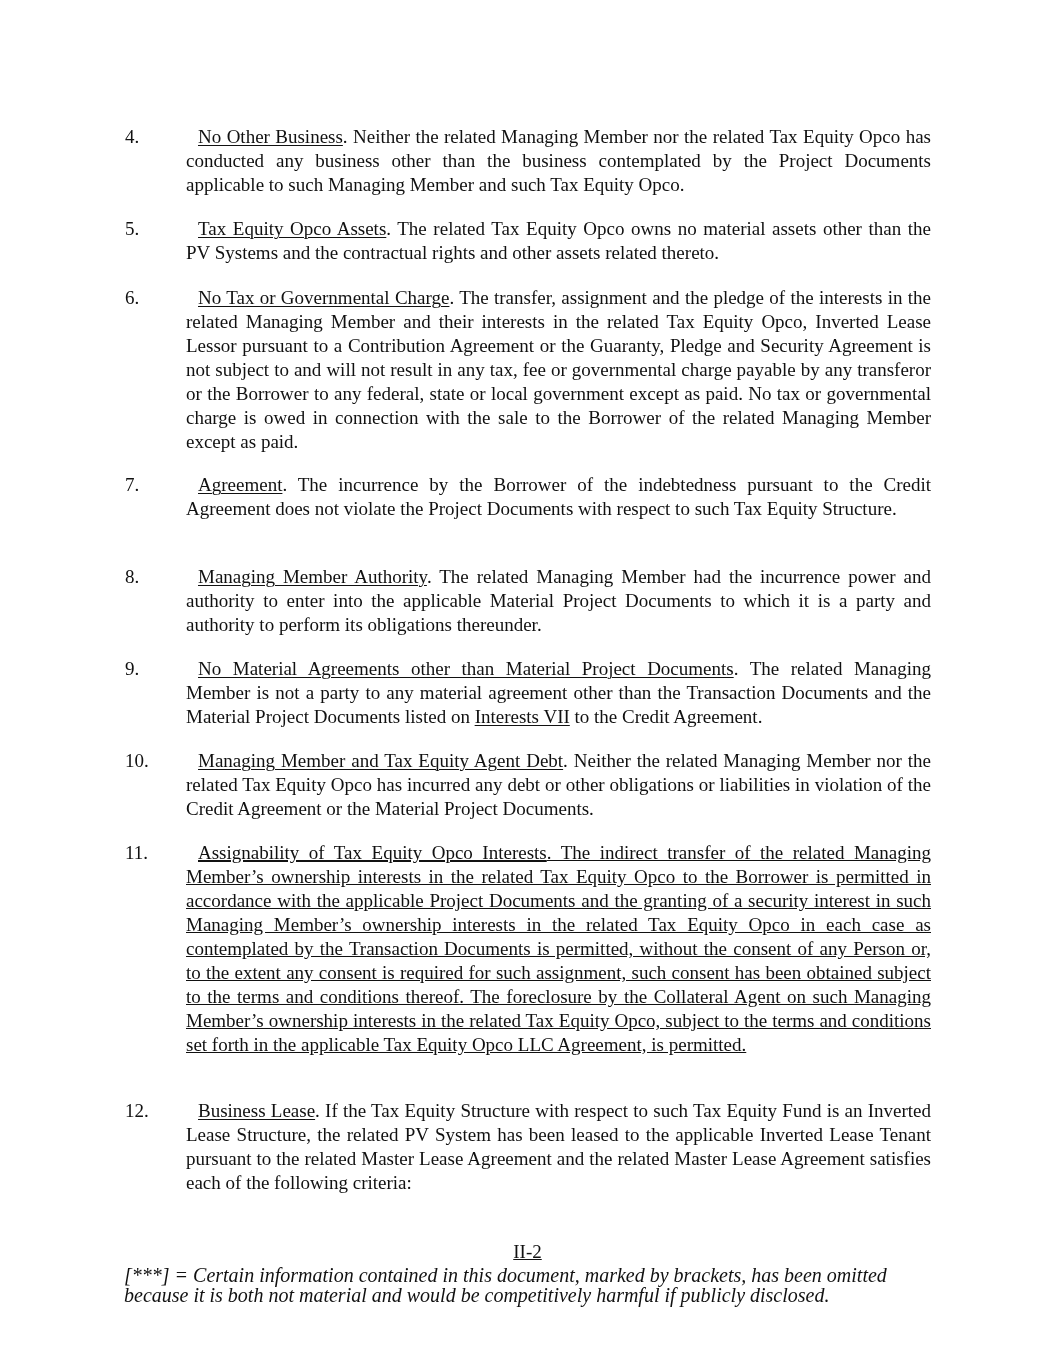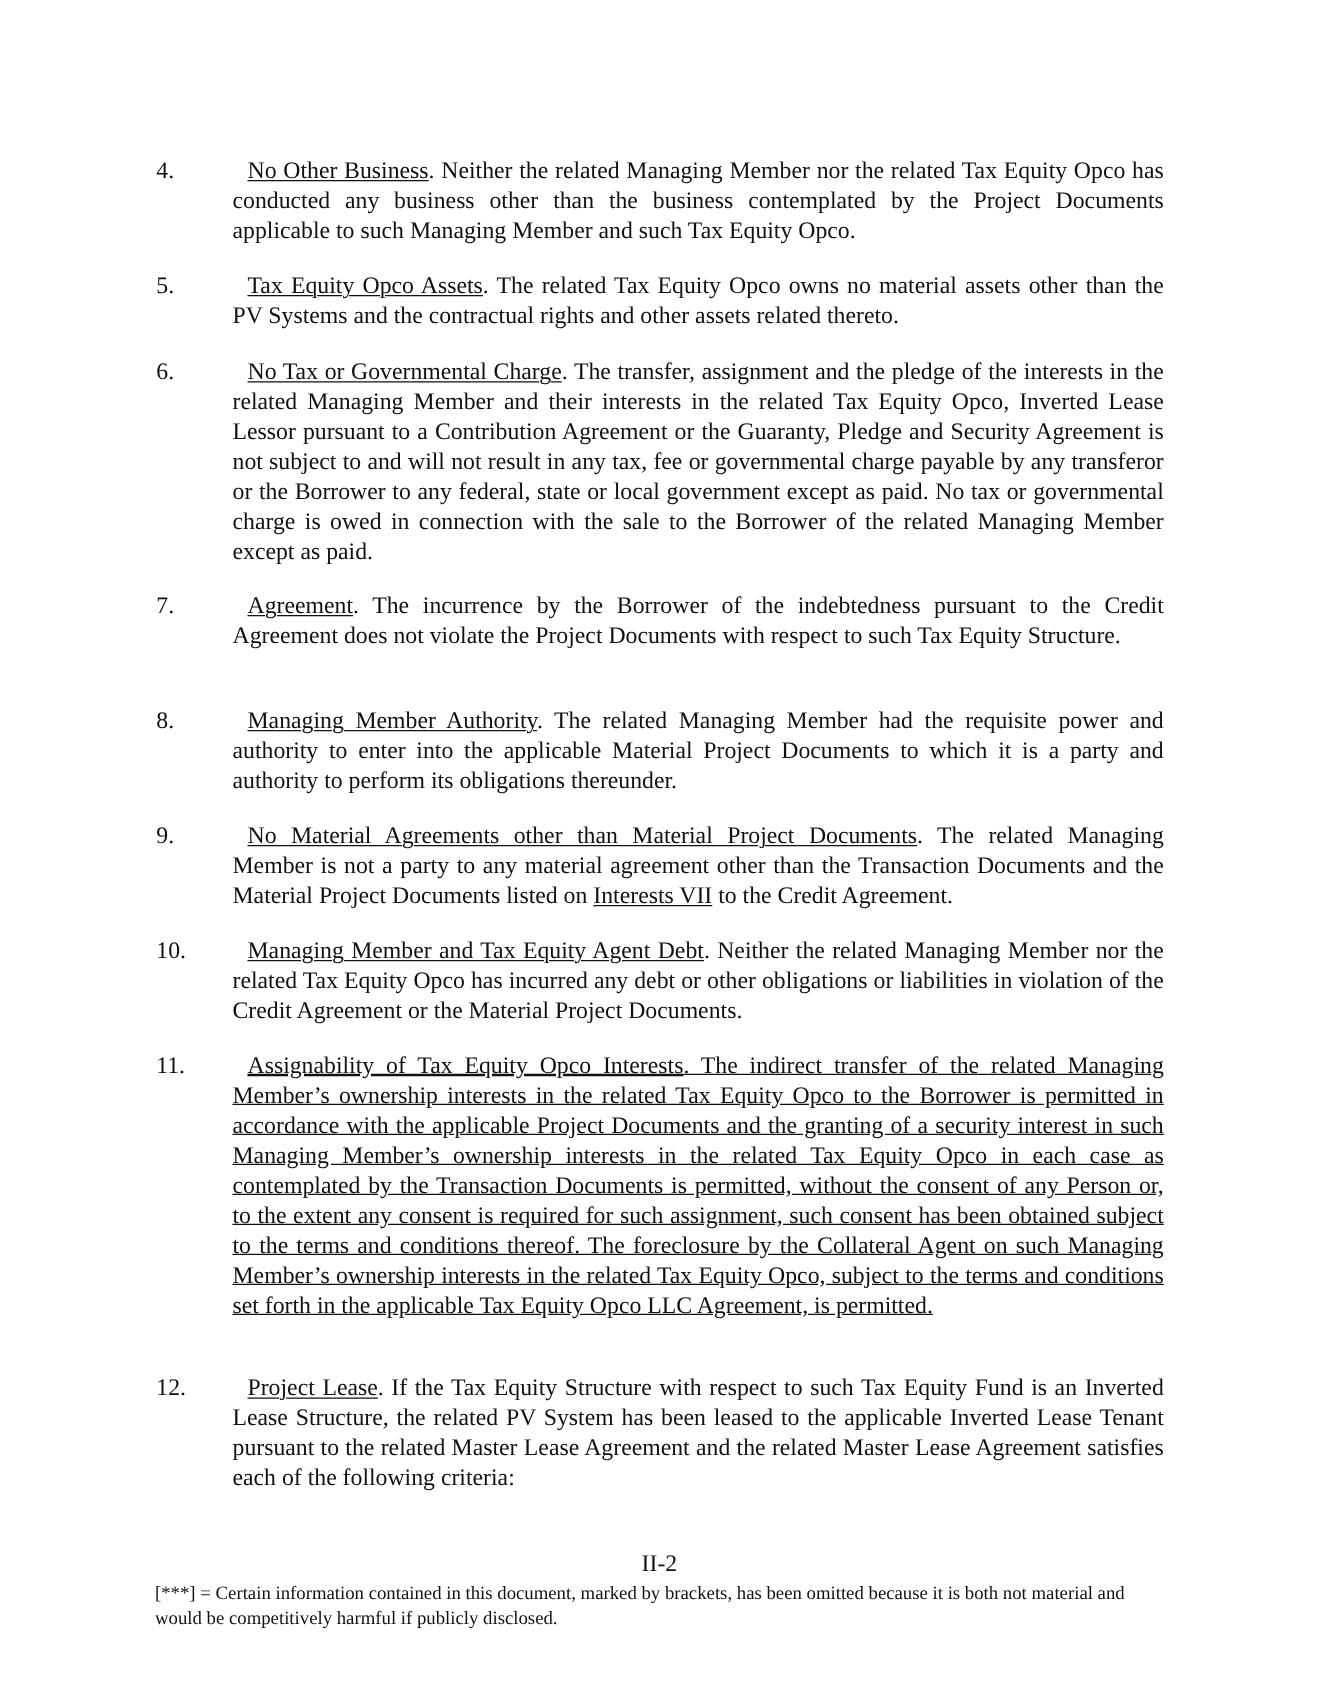--- a/index.html
+++ b/index.html
@@ -52,28 +52,30 @@
       text-decoration-thickness: 1px;
     }
     .page-number {
       position: absolute;
       top: 1241px;
       left: 0;
       width: 1055px;
       text-align: center;
       font-size: 19px;
       line-height: 22px;
+      text-decoration: underline;
     }
     .footnote {
       position: absolute;
       top: 1265px;
       left: 124px;
       width: 810px;
-      font-size: 15px;
+      font-size: 20px;
       line-height: 20px;
+      font-style: italic;
     }
   </style>
 </head>
 <body>
 
 <div class="page">
 
   <div class="section" style="top:125px;">
     <span class="num">4.</span>
     <div class="body"><span class="heading">No Other Business</span><span>.  Neither the related Managing Member nor the related Tax Equity Opco has conducted any business other than the business contemplated by the Project Documents applicable to such Managing Member and such Tax Equity Opco.</span></div>
@@ -89,40 +91,40 @@
     <div class="body"><span class="heading">No Tax or Governmental Charge</span><span>.  The transfer, assignment and the pledge of the interests in the related Managing Member and their interests in the related Tax Equity Opco, Inverted Lease Lessor pursuant to a Contribution Agreement or the Guaranty, Pledge and Security Agreement is not subject to and will not result in any tax, fee or governmental charge payable by any transferor or the Borrower to any federal, state or local government except as paid.  No tax or governmental charge is owed in connection with the sale to the Borrower of the related Managing Member except as paid.</span></div>
   </div>
 
   <div class="section" style="top:473px;">
     <span class="num">7.</span>
     <div class="body"><span class="heading">Agreement</span><span>.  The incurrence by the Borrower of the indebtedness pursuant to the Credit Agreement does not violate the Project Documents with respect to such Tax Equity Structure.</span></div>
   </div>
 
   <div class="section" style="top:565px;">
     <span class="num">8.</span>
-    <div class="body"><span class="heading">Managing Member Authority</span><span>.  The related Managing Member had the requisite power and authority to enter into the applicable Material Project Documents to which it is a party and authority to perform its obligations thereunder.</span></div>
+    <div class="body"><span class="heading">Managing Member Authority</span><span>.  The related Managing Member had the incurrence power and authority to enter into the applicable Material Project Documents to which it is a party and authority to perform its obligations thereunder.</span></div>
   </div>
 
   <div class="section" style="top:657px;">
     <span class="num">9.</span>
     <div class="body"><span class="heading">No Material Agreements other than Material Project Documents</span><span>.  The related Managing Member is not a party to any material agreement other than the Transaction Documents and the Material Project Documents listed on </span><span class="ref">Interests VII</span><span> to the Credit Agreement.</span></div>
   </div>
 
   <div class="section" style="top:749px;">
     <span class="num">10.</span>
     <div class="body"><span class="heading">Managing Member and Tax Equity Agent Debt</span><span>.  Neither the related Managing Member nor the related Tax Equity Opco has incurred any debt or other obligations or liabilities in violation of the Credit Agreement or the Material Project Documents.</span></div>
   </div>
 
   <div class="section" style="top:841px;text-decoration:underline;">
     <span class="num">11.</span>
     <div class="body"><span class="heading">Assignability of Tax Equity Opco Interests</span><span>.  The indirect transfer of the related Managing Member’s ownership interests in the related Tax Equity Opco to the Borrower is permitted in accordance with the applicable Project Documents and the granting of a security interest in such Managing Member’s ownership interests in the related Tax Equity Opco in each case as contemplated by the Transaction Documents is permitted, without the consent of any Person or, to the extent any consent is required for such assignment, such consent has been obtained subject to the terms and conditions thereof.  The foreclosure by the Collateral Agent on such Managing Member’s ownership interests in the related Tax Equity Opco, subject to the terms and conditions set forth in the applicable Tax Equity Opco LLC Agreement, is permitted.</span></div>
   </div>
 
   <div class="section" style="top:1099px;">
     <span class="num">12.</span>
-    <div class="body"><span class="heading">Project Lease</span><span>.  If the Tax Equity Structure with respect to such Tax Equity Fund is an Inverted Lease Structure, the related PV System has been leased to the applicable Inverted Lease Tenant pursuant to the related Master Lease Agreement and the related Master Lease Agreement satisfies each of the following criteria:</span></div>
+    <div class="body"><span class="heading">Business Lease</span><span>.  If the Tax Equity Structure with respect to such Tax Equity Fund is an Inverted Lease Structure, the related PV System has been leased to the applicable Inverted Lease Tenant pursuant to the related Master Lease Agreement and the related Master Lease Agreement satisfies each of the following criteria:</span></div>
   </div>
 
   <div class="page-number">II-2</div>
 
   <div class="footnote">[***] = Certain information contained in this document, marked by brackets, has been omitted because it is both not material and would be competitively harmful if publicly disclosed.</div>
 
 </div>
 
 </body></html>

